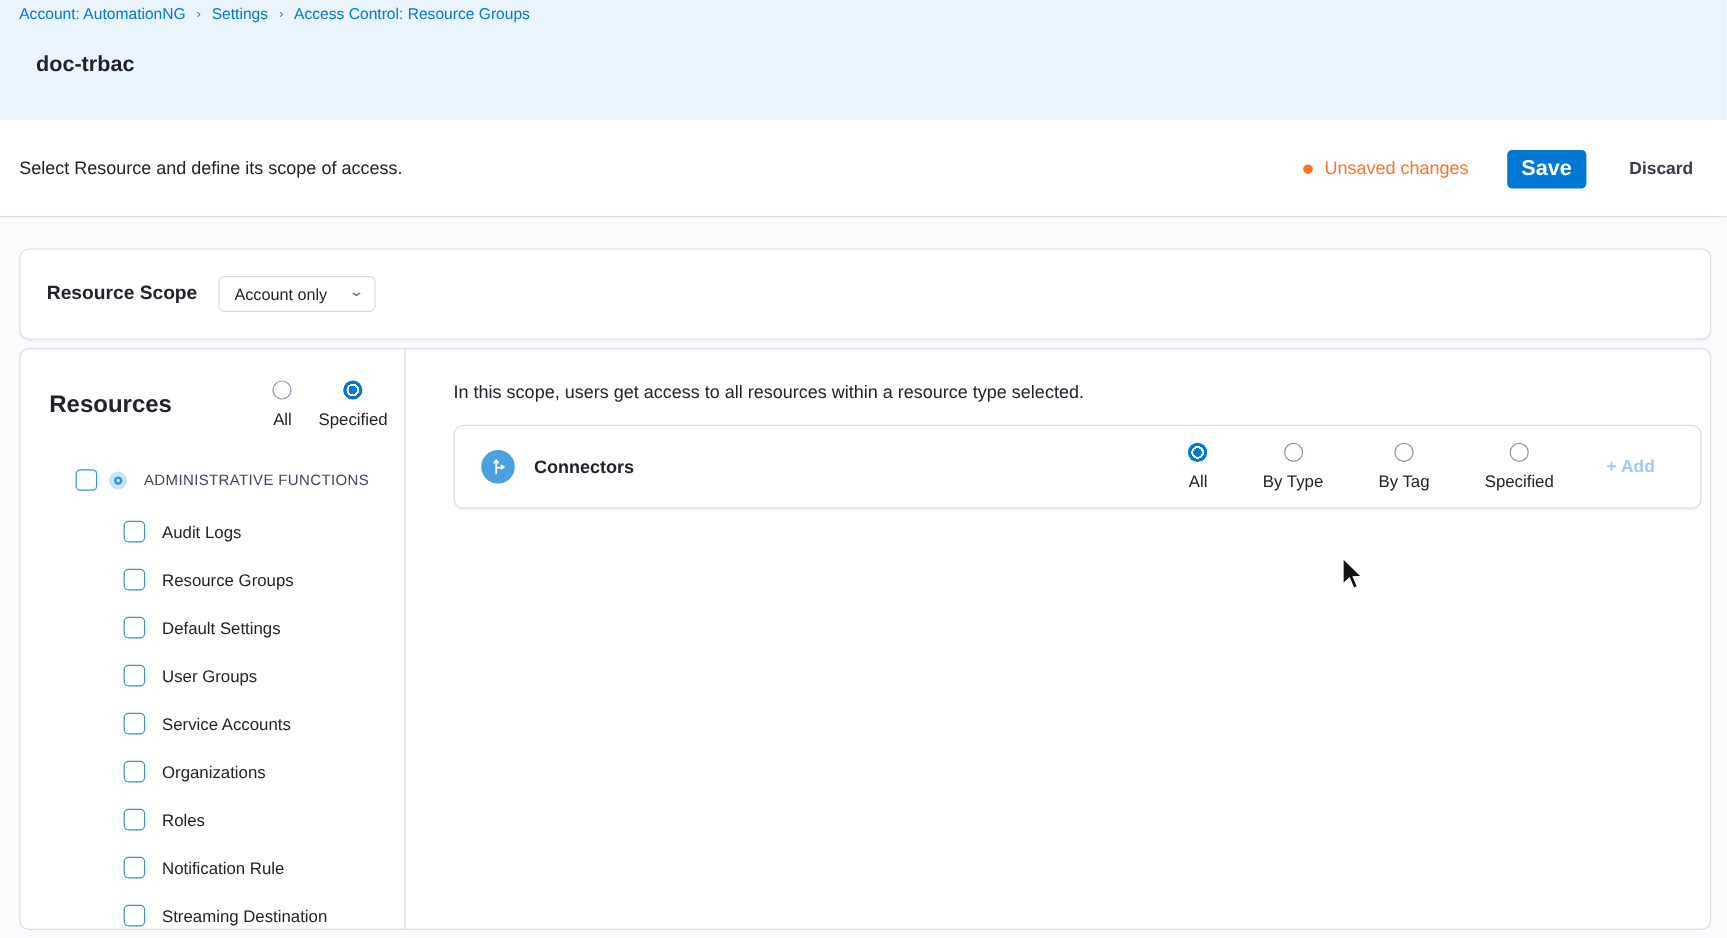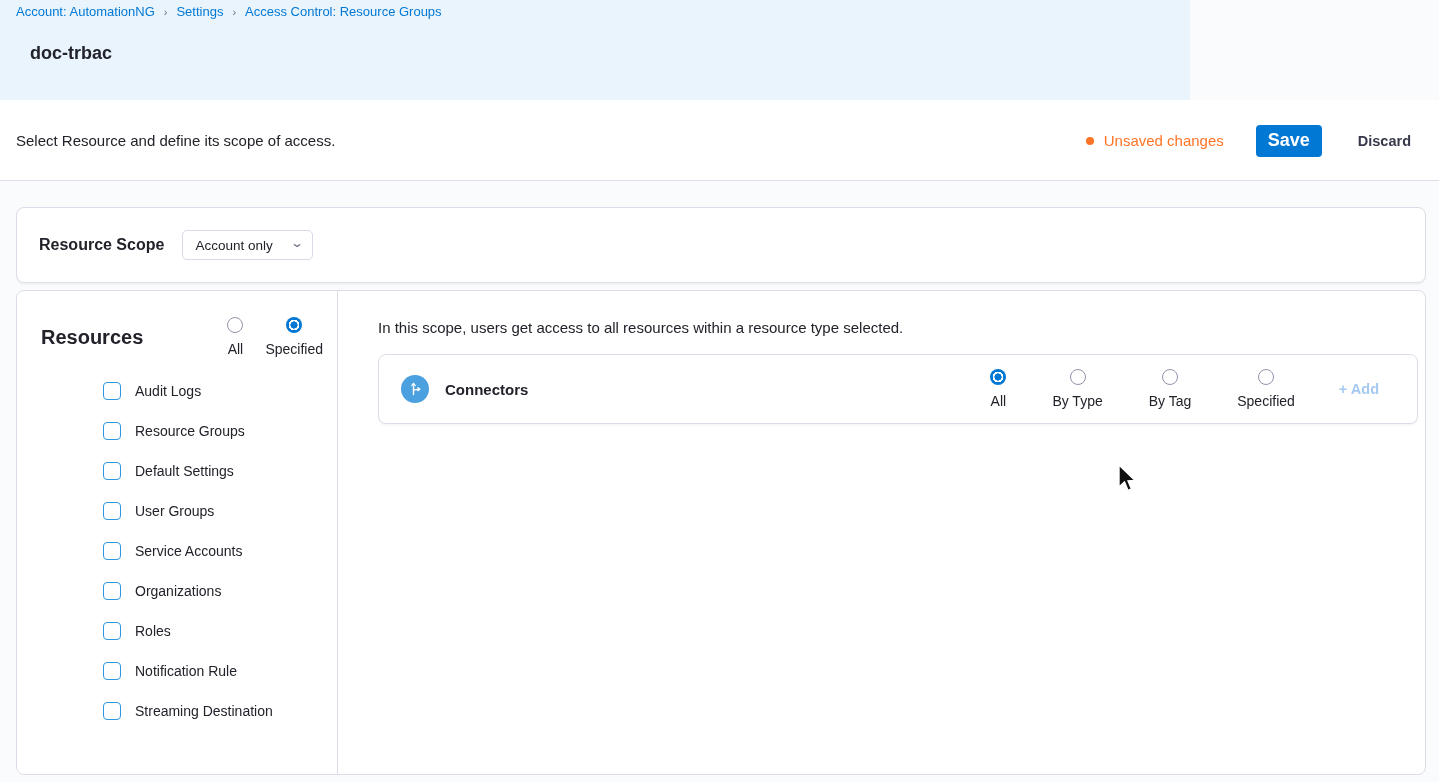--- a/index.html
+++ b/index.html
@@ -2,21 +2,21 @@
 <html><head>
 <meta charset="utf-8">
 <style>
   * { margin:0; padding:0; box-sizing:border-box; }
   html,body { width:1439px; height:782px; overflow:hidden; }
   body {
     font-family:"Liberation Sans","DejaVu Sans",sans-serif;
     background:#fafbfc; color:#22222a; position:relative;
   }
   
-  .topbar { position:absolute; left:0; top:0; width:1190px; height:100px; background:#e9f4fc; }
+  .topbar { position:absolute; left:0; top:0; width:1439px; height:100px; background:#e9f4fc; }
   .breadcrumb { position:absolute; left:16px; top:4px; font-size:13px; display:flex; align-items:center; gap:9px; }
   .crumb { color:#0278d5; cursor:pointer; text-decoration:none; }
   .crumb-sep { color:#6b7085; font-size:11px; }
   .page-title { position:absolute; left:30px; top:43px; font-size:18px; font-weight:700; color:#22222a; }
   .meta { position:absolute; right:14px; top:50px; display:flex; align-items:center; gap:10px; font-size:12.5px; }
   .meta-label { color:#77789a; letter-spacing:.3px; }
   .meta-value { color:#22222a; font-weight:600; }
   .meta-sep { color:#c3c4d4; font-size:14px; }
   
   .action-bar { position:absolute; left:0; top:100px; width:1439px; height:81px; background:#ffffff; border-bottom:1px solid #dddee9; }
@@ -110,20 +110,27 @@
           <span class="radio"></span>
           <span>All</span>
         </div>
         <div class="radio-item">
           <span class="radio on"></span>
           <span>Specified</span>
         </div>
       </div>
     </div>
 
+    <div class="tree-group">
+      <span class="checkbox"></span>
+      <span class="group-badge">
+          <span class="dot"></span>
+        </span>
+      <span class="group-label">ADMINISTRATIVE FUNCTIONS</span>
+    </div>
 
     <div class="tree-items">
       <div class="tree-item">
         <span class="checkbox"></span>
         <span class="label">Audit Logs</span>
       </div>
       <div class="tree-item">
         <span class="checkbox"></span>
         <span class="label">Resource Groups</span>
       </div>

